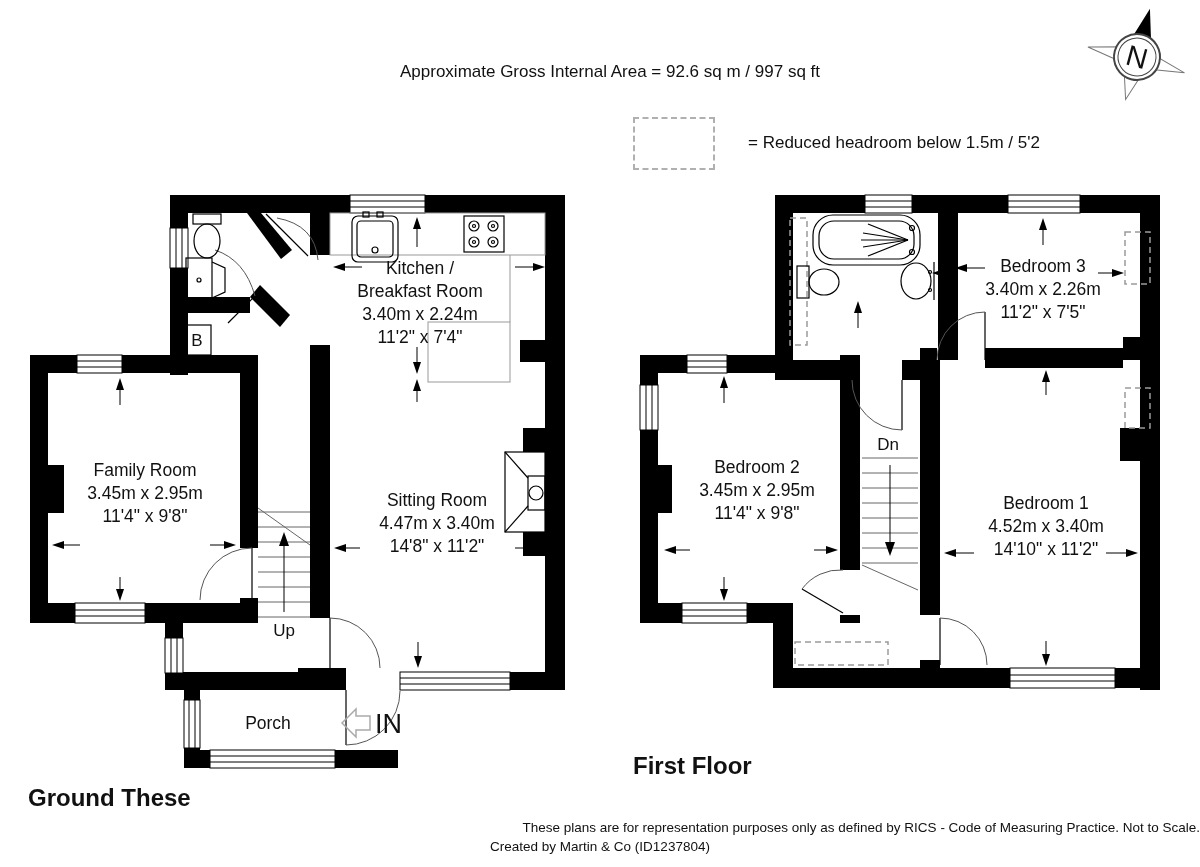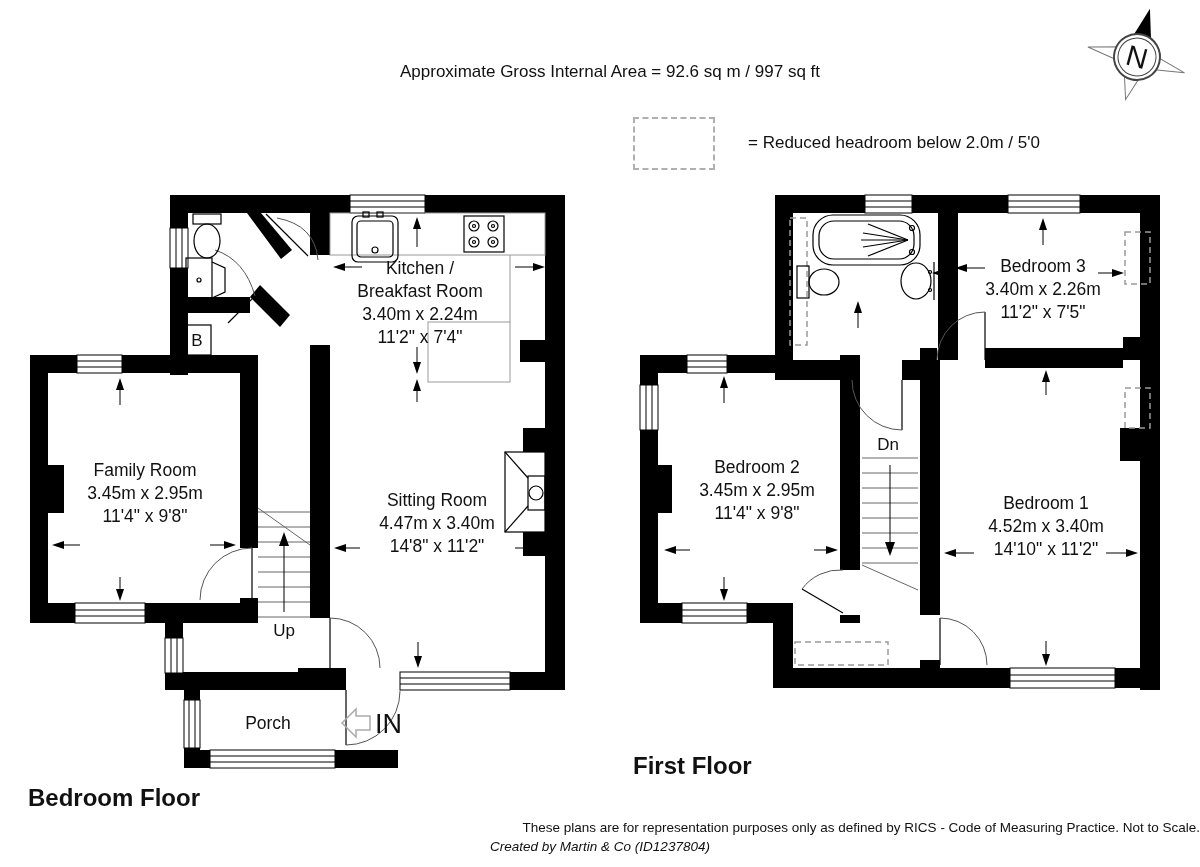--- a/index.html
+++ b/index.html
@@ -4,43 +4,43 @@
 <style>
   html,body{margin:0;padding:0;background:#fff;}
   body{width:1200px;height:867px;position:relative;font-family:"Liberation Sans",sans-serif;color:#111;overflow:hidden;}
   .abs{position:absolute;}
   #title{top:62px;left:0;width:1220px;text-align:center;font-size:17px;color:#111;}
   #legend-box{top:117px;left:633px;width:78px;height:49px;border:2px dashed #b0b0b0;}
   #legend-text{top:133px;left:748px;font-size:17px;}
   #ground-floor-title{top:784px;left:28px;font-size:24px;font-weight:bold;}
   #first-floor-title{top:752px;left:633px;font-size:24px;font-weight:bold;}
   #footer1{top:820px;left:0;width:1200px;text-align:right;font-size:13.5px;}
-  #footer2{top:839px;left:0;width:1200px;text-align:center;font-size:13.5px;font-style:italic;}
+  #footer2{top:839px;left:0;width:1200px;text-align:center;font-size:13.5px;}
   svg{position:absolute;top:0;left:0;}
   svg text{fill:#111;font-family:"Liberation Sans",sans-serif;}
   .rl{font-size:17.5px;text-anchor:middle;}
   .sl{font-size:17px;text-anchor:middle;}
   .wall{fill:#000;stroke:none;}
   .win{fill:#fff;stroke:#000;stroke-width:1;}
   .wline{stroke:#000;stroke-width:1;}
   .thin{fill:none;stroke:#000;stroke-width:1.2;}
   .lite{fill:none;stroke:#999;stroke-width:1;}
   .arc{fill:none;stroke:#555;stroke-width:1;}
   .dash{fill:none;stroke:#9a9a9a;stroke-width:1.5;stroke-dasharray:6 4;}
   .dim{stroke:#000;stroke-width:1;}
   .dimh{fill:#000;stroke:none;}
   .tread{stroke:#666;stroke-width:1;fill:none;}
 </style>
 </head>
 <body>
 
 <div class="abs" id="title">Approximate Gross Internal Area = 92.6 sq m / 997 sq ft</div>
 <div class="abs" id="legend-box"></div>
-<div class="abs" id="legend-text">= Reduced headroom below 2.0m / 5'0</div>
-<div class="abs" id="ground-floor-title">Bedroom Floor</div>
+<div class="abs" id="legend-text">= Reduced headroom below 1.5m / 5'2</div>
+<div class="abs" id="ground-floor-title">Ground These</div>
 <div class="abs" id="first-floor-title">First Floor</div>
 <div class="abs" id="footer1">These plans are for representation purposes only as defined by RICS - Code of Measuring Practice. Not to Scale.</div>
 <div class="abs" id="footer2">Created by Martin &amp; Co (ID1237804)</div>
 
 <svg width="1200" height="867" viewBox="0 0 1200 867">
 
   <g transform="translate(1137,57) rotate(15)">
     <path d="M0,-50 L-11,-14 L11,-14 Z" fill="#000"></path>
     <path d="M50,3 L13,-7 L13,9 Z" fill="#fff" stroke="#777" stroke-width="1"></path>
     <path d="M0,44 L-10,13 L10,13 Z" fill="#fff" stroke="#777" stroke-width="1"></path>

